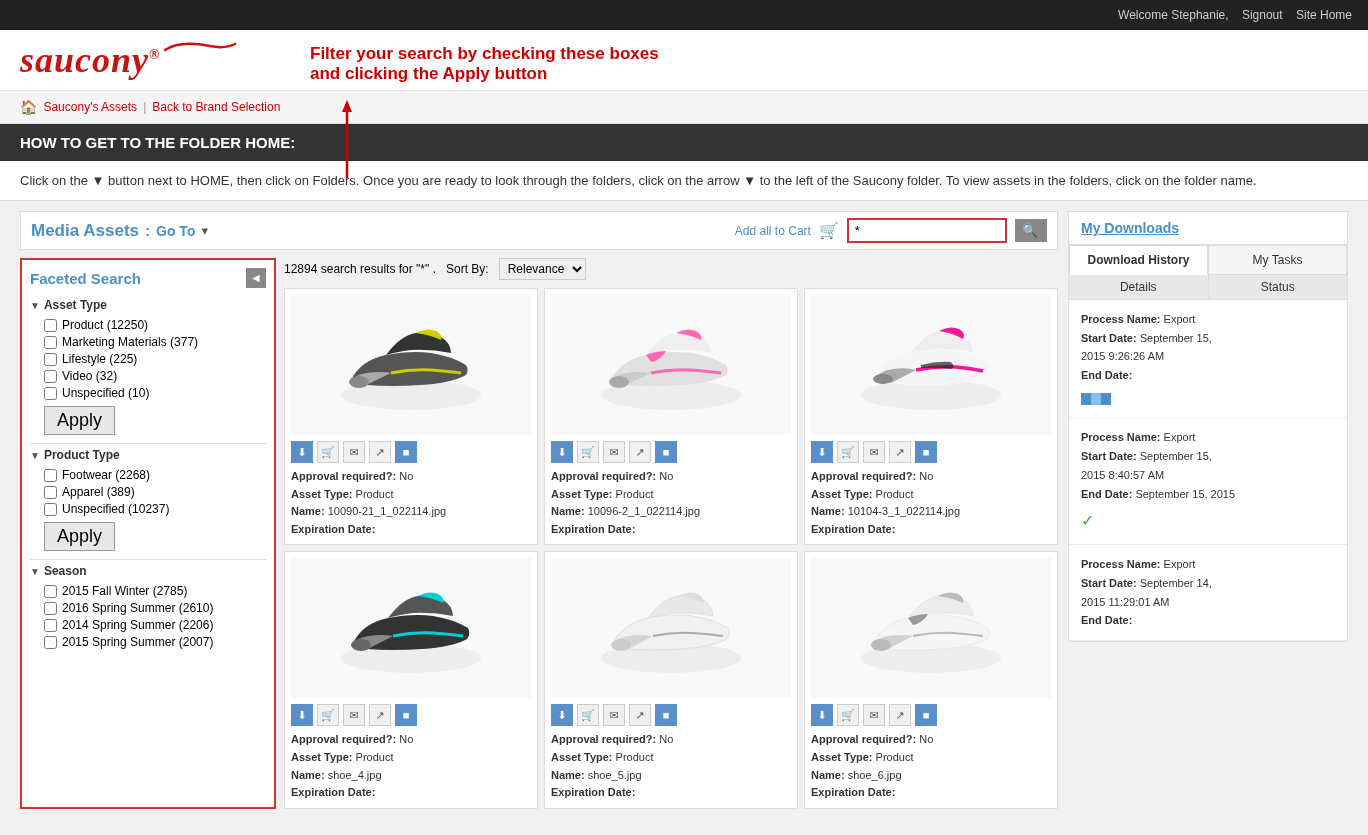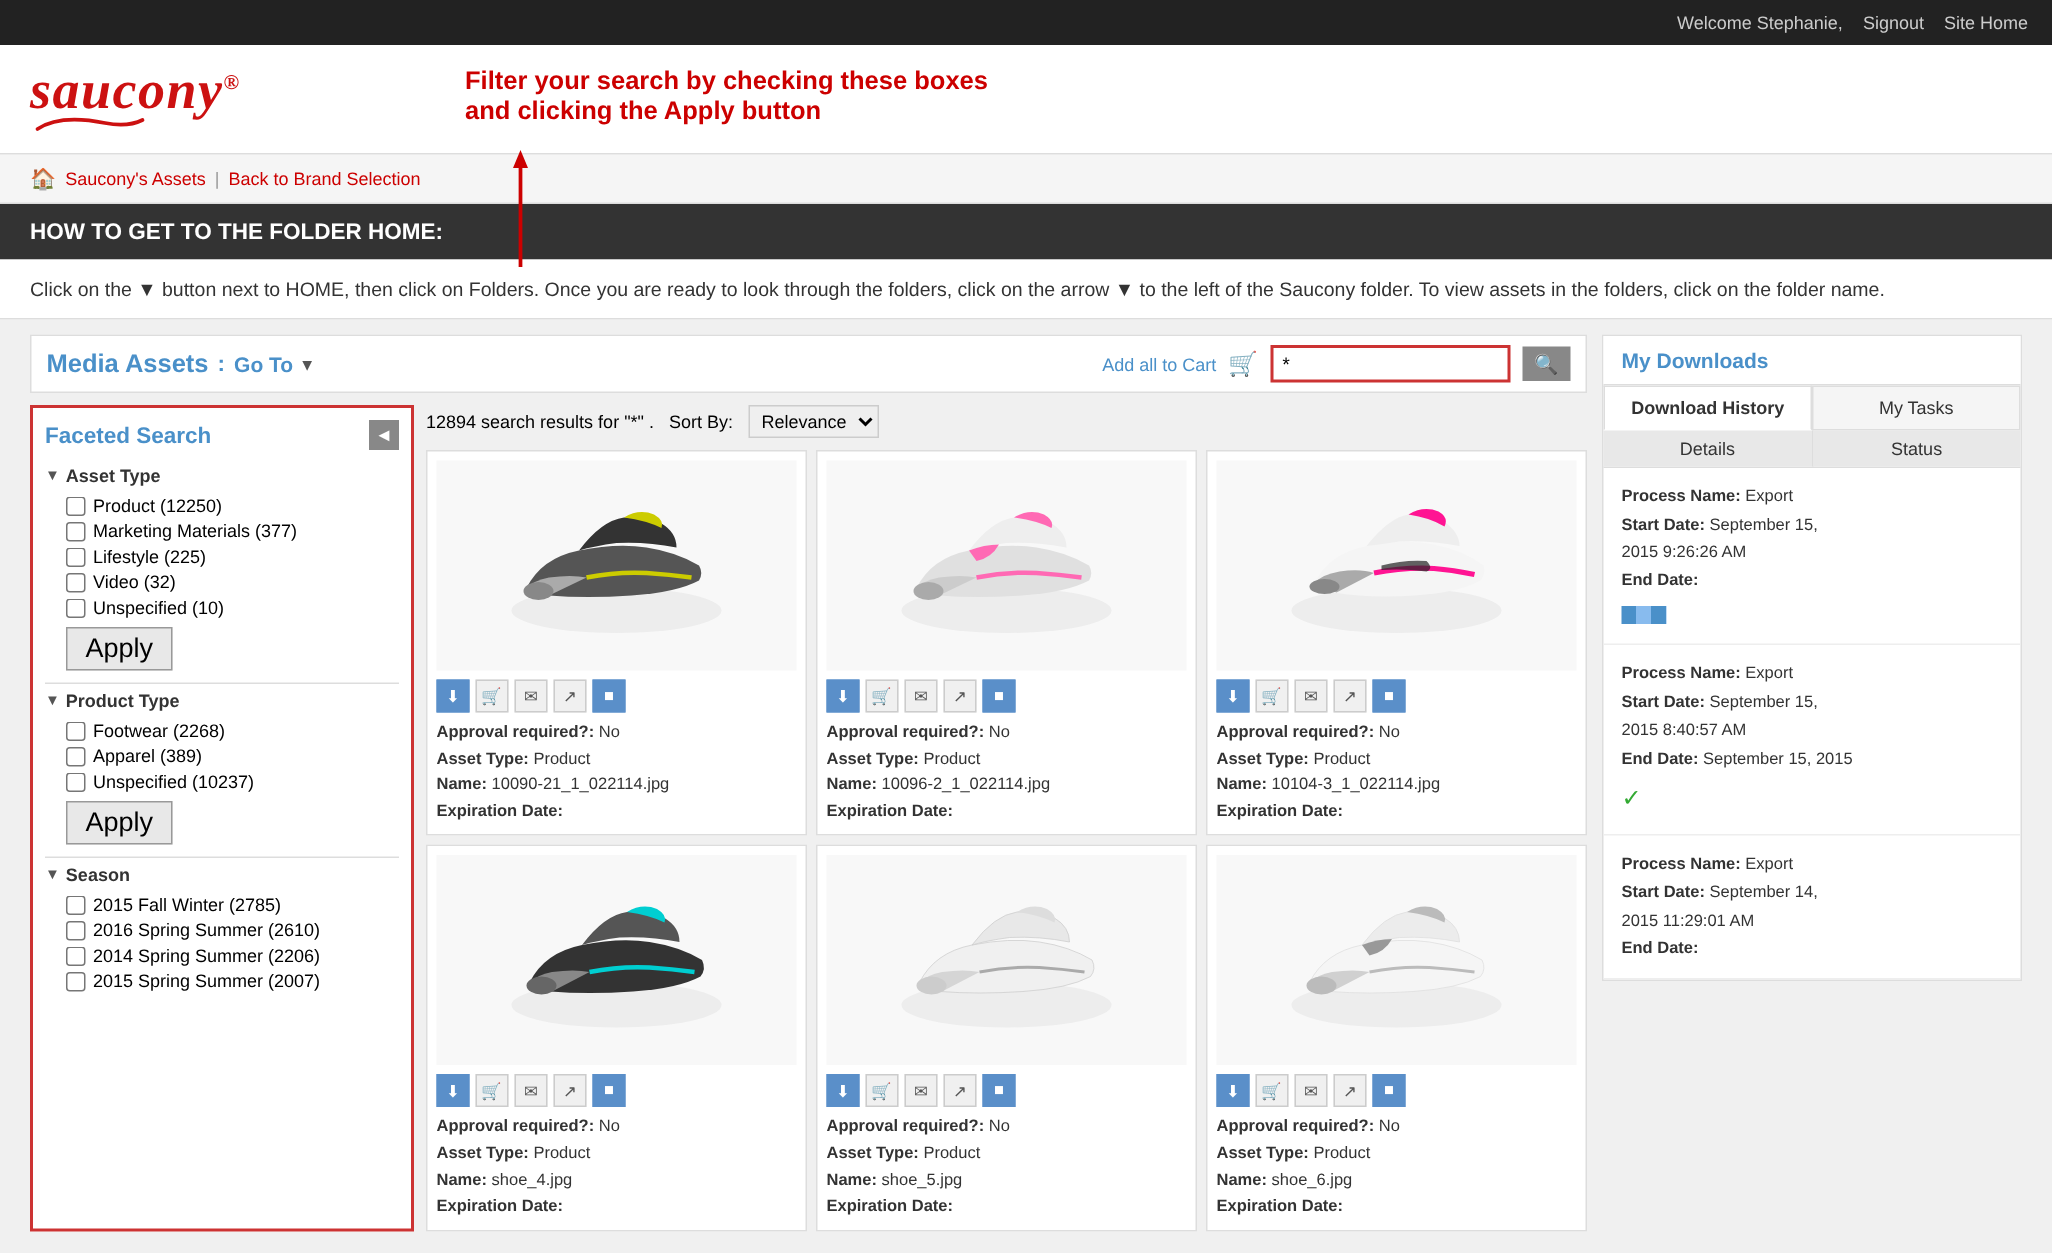--- a/index.html
+++ b/index.html
@@ -224,20 +224,21 @@
       flex-shrink: 0;
       align-self: flex-start;
     }
     .downloads-title {
       background: #fff;
       padding: 8px 12px;
       font-size: 14px;
       font-weight: bold;
       color: #4a90c9;
       border-bottom: 1px solid #ddd;
+      text-decoration: underline;
     }
     .downloads-tabs {
       display: flex;
     }
     .dl-tab {
       flex: 1;
       padding: 7px 4px;
       text-align: center;
       font-size: 12px;
       cursor: pointer;
@@ -279,21 +280,21 @@
       width: 30px;
       height: 12px;
       background: repeating-linear-gradient(90deg, #4a90c9 0%, #4a90c9 33%, #88bbee 33%, #88bbee 66%, #4a90c9 66%);
       vertical-align: middle;
     }
 
     .divider { height: 1px; background: #ddd; margin: 4px 0; }
 
     .logo-container {
       display: flex;
-      flex-direction: column;
+      flex-direction: row;
       align-items: flex-start;
     }
     .logo-brand {
       font-family: Georgia, 'Times New Roman', serif;
       font-size: 36px;
       font-weight: bold;
       color: #cc1111;
       font-style: italic;
       letter-spacing: 1px;
       line-height: 1;

